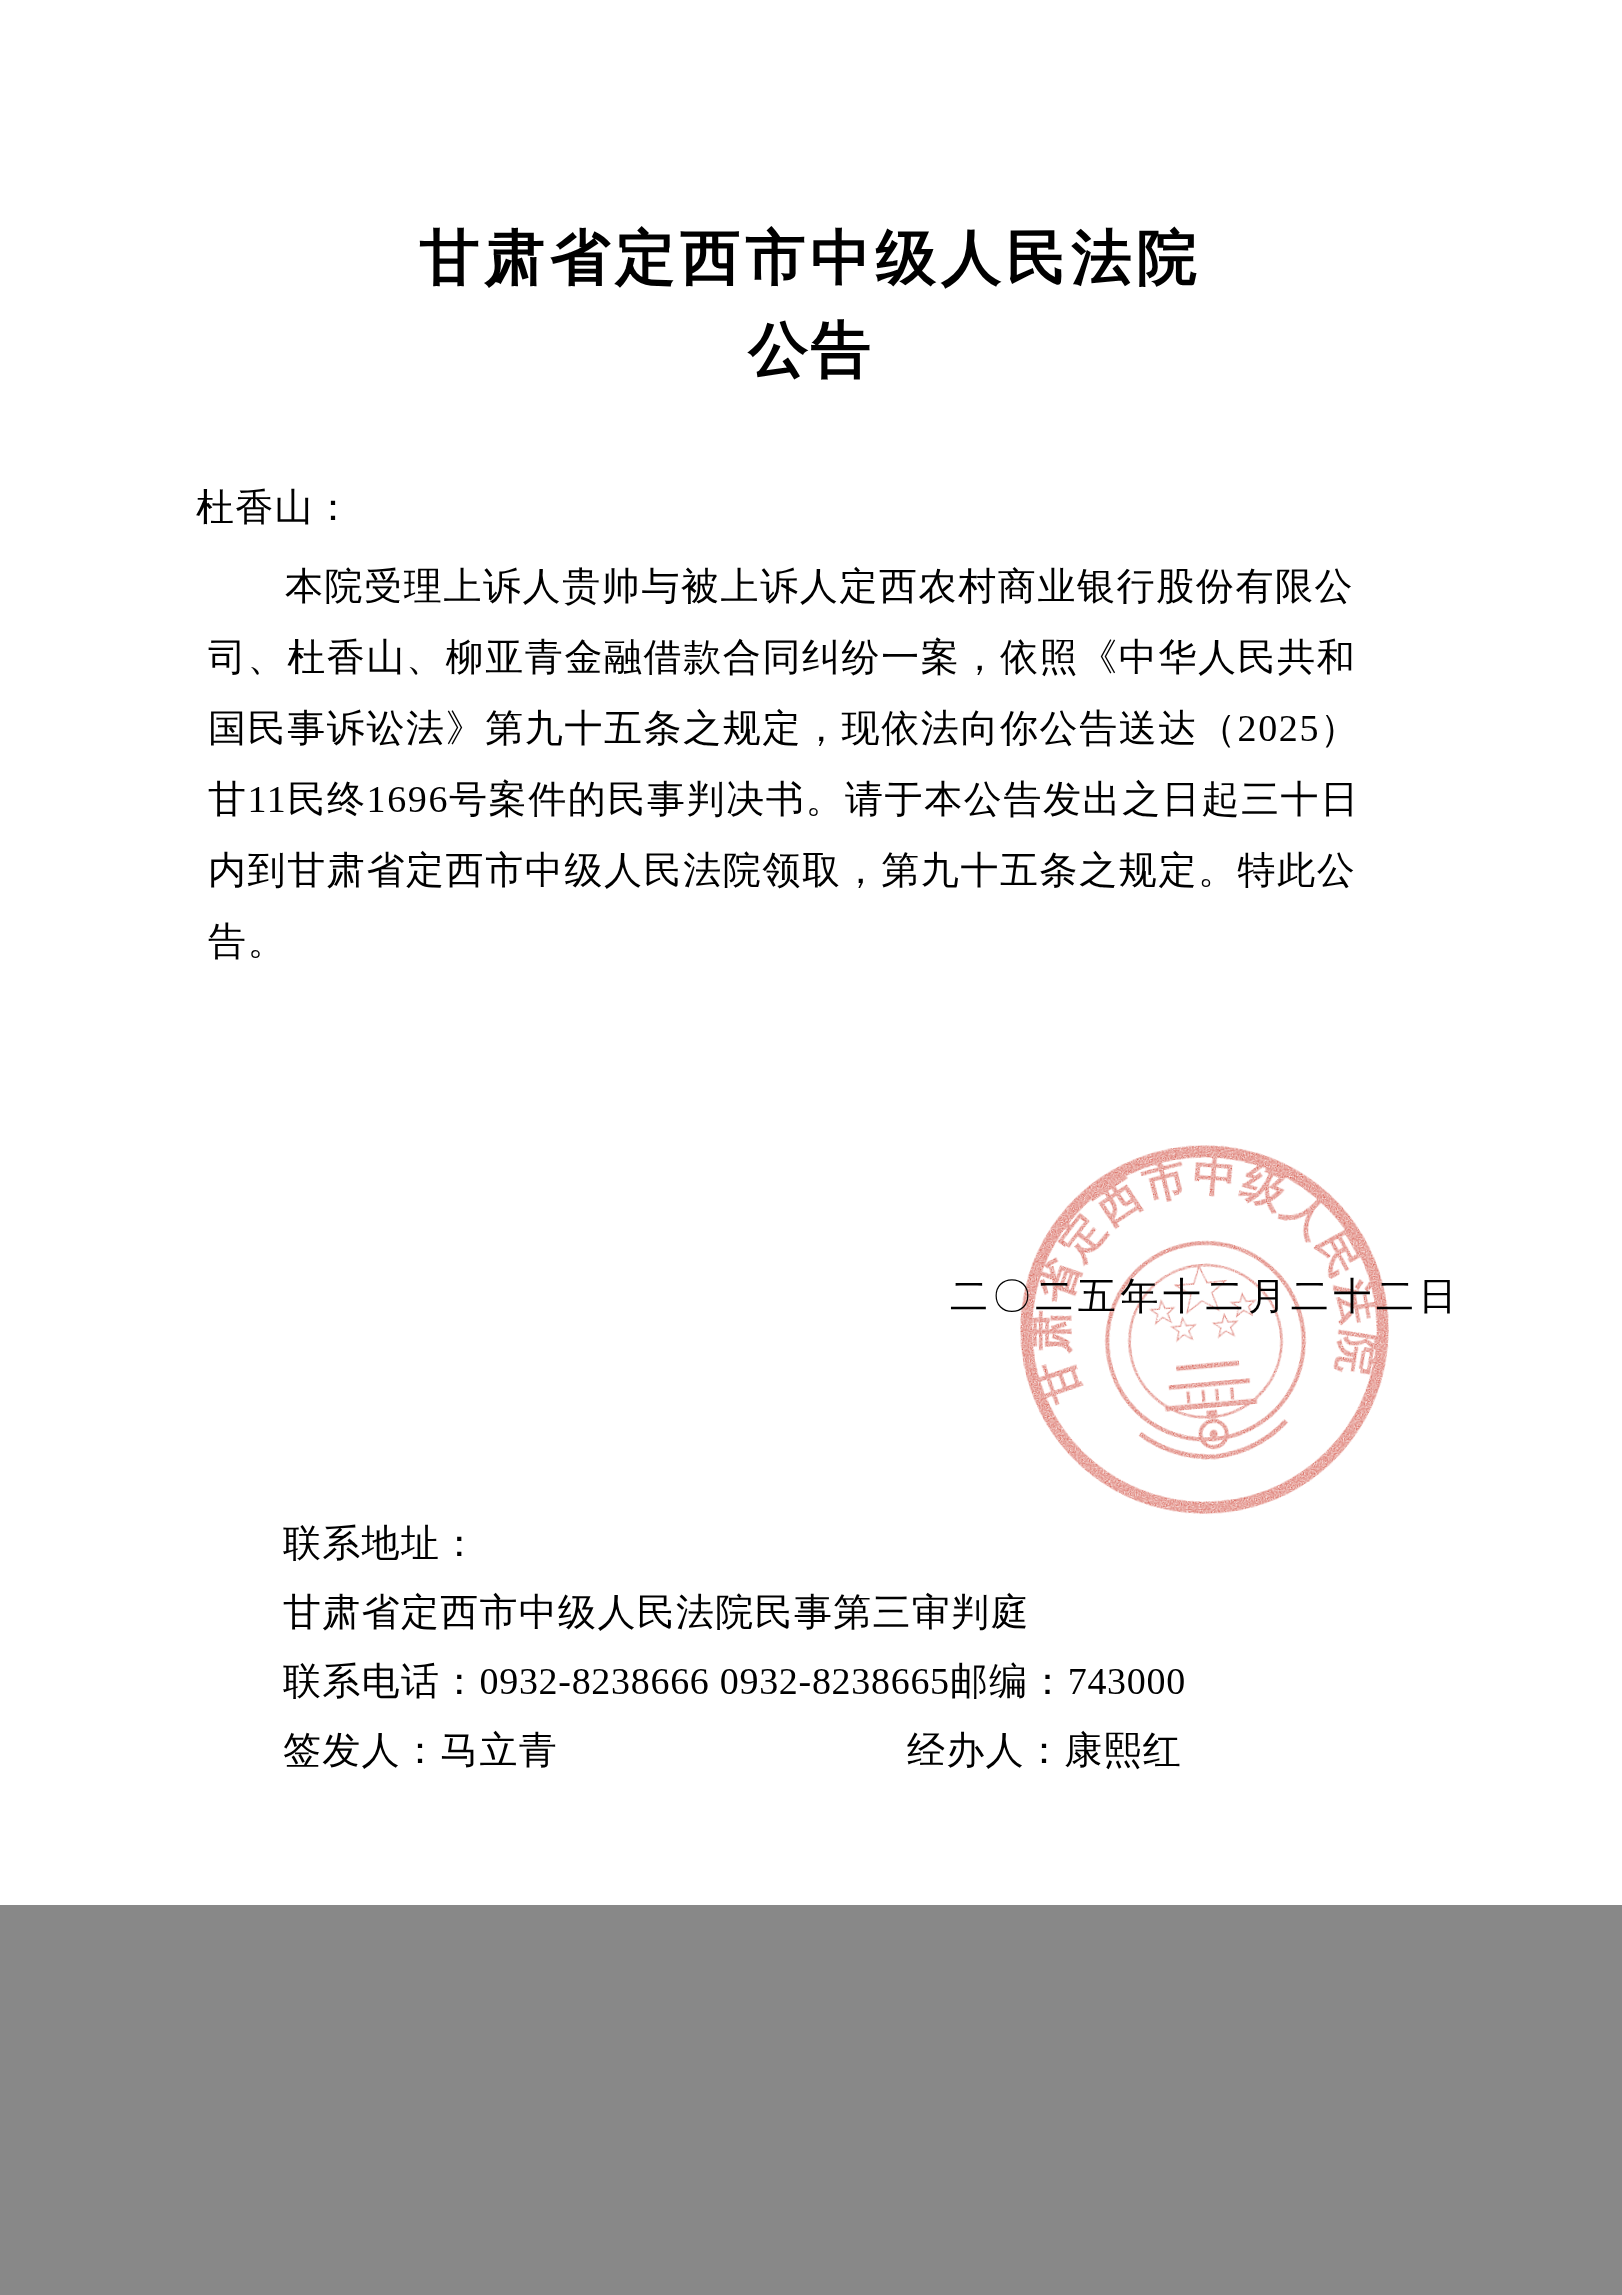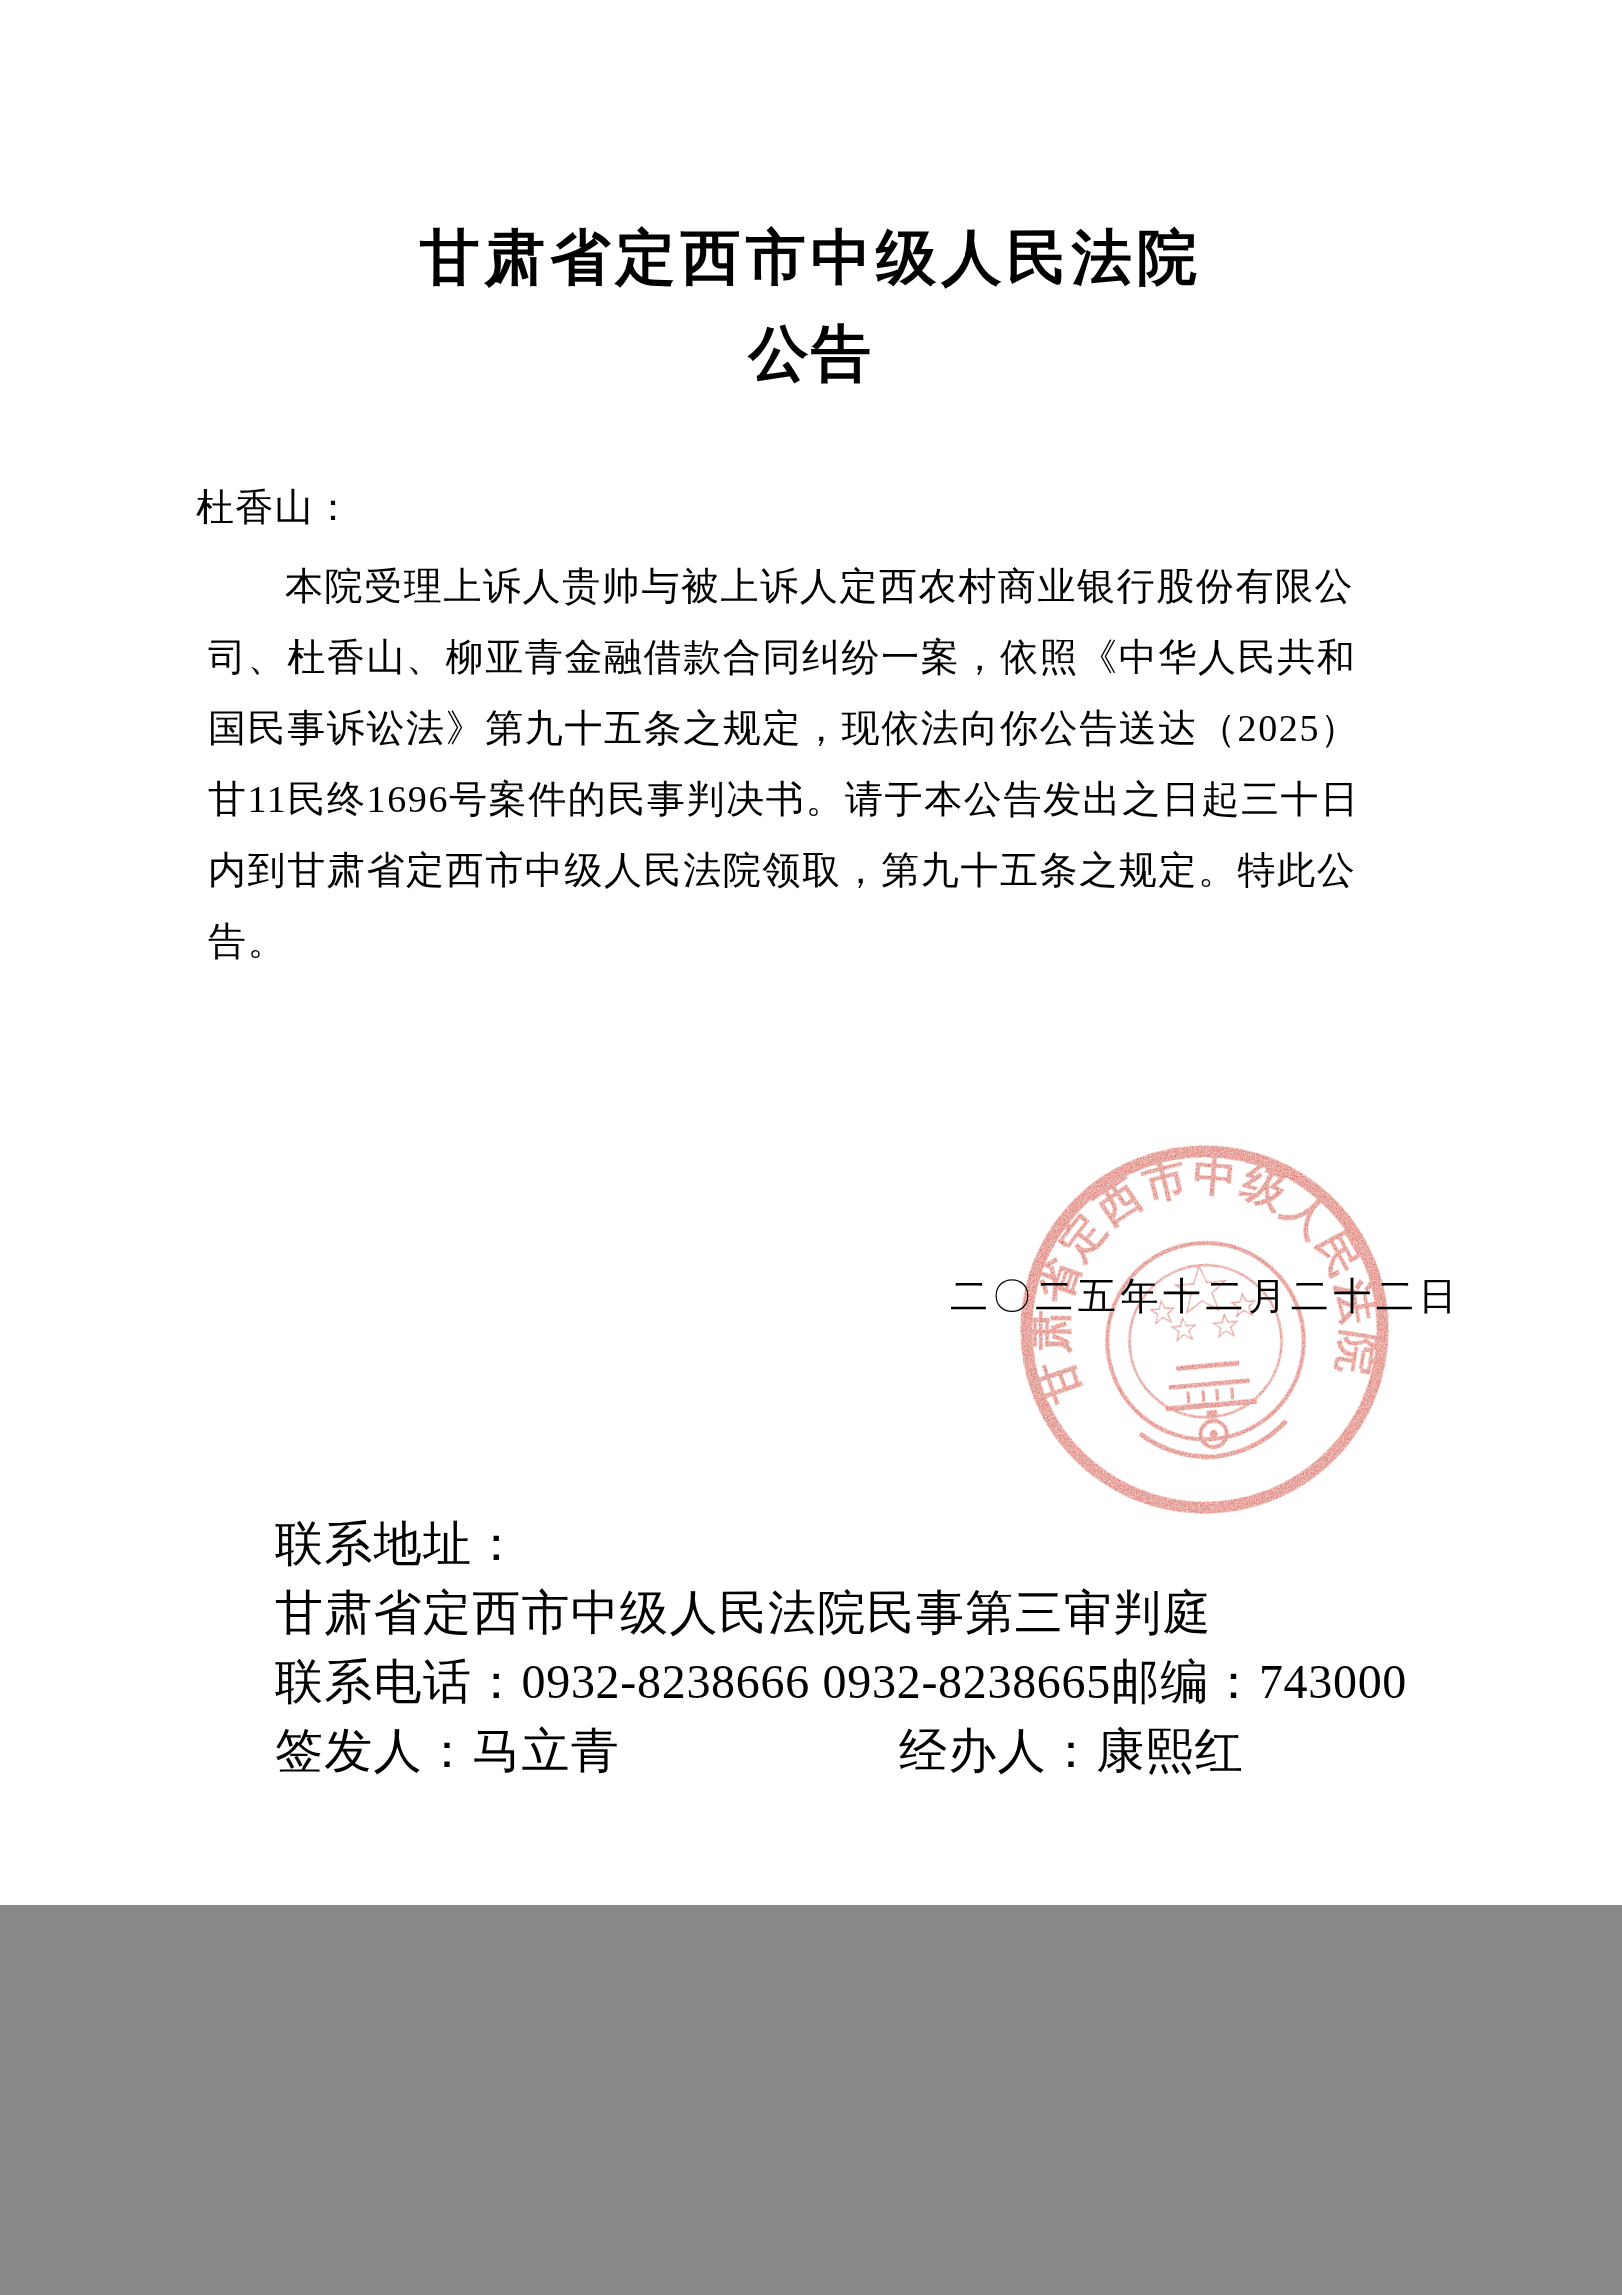--- a/index.html
+++ b/index.html
@@ -9,21 +9,21 @@
     background:var(--paper); overflow:hidden;
     font-family:"Liberation Serif","DejaVu Serif",serif;
     color:var(--ink);
   }
   .title{
     position:absolute; left:0; width:100%;
     text-align:center; font-weight:bold;
     font-size:60px; line-height:1.1; letter-spacing:5.2px;
   }
   .title-1{ top:225px; }
-  .title-2{ top:321px; letter-spacing:2.6px; }
+  .title-2{ top:321px; letter-spacing:2.6px;font-family:Liberation Mono, monospace; }
   .recipient{
     position:absolute; left:196px; top:484px;
     font-size:38px; line-height:46px; letter-spacing:1.3px;
   }
   .body-par{
     position:absolute; left:196px; top:551px; width:1238px;
     font-size:38px; letter-spacing:1.6px;
   }
   .body-line{ height:71px; line-height:71px; white-space:nowrap;margin-left:12px; }
   .body-line.indent{ padding-left:77px; }
@@ -36,22 +36,22 @@
     z-index:4; opacity:0.93;
   }
   .seal-stroke{ stroke:var(--seal-color); fill:none; }
   .seal-fill{ fill:var(--seal-color); }
   .seal-ring-text{
     fill:var(--seal-color); font-size:66px; letter-spacing:4px;
     font-family:"Liberation Serif","DejaVu Serif",serif; font-weight:bold;
   }
   .star{ fill:#ffffff; stroke:var(--seal-color); stroke-width:2; }
   .contact{
-    position:absolute; left:275px; top:1509px; width:1152px;
-    font-size:48px;
+    position:absolute; left:283px; top:1509px; width:1152px;
+    font-size:38px;
   }
   .contact-row{ position:relative; height:69px; line-height:69px; white-space:nowrap; letter-spacing:1.3px; }
   .contact-col-right{ position:absolute; left:624px; top:0;font-family:Liberation Serif, serif; }
   .num{ letter-spacing:0.7px; }
 </style>
 </head>
 <body>
 
 <div class="page">
 

